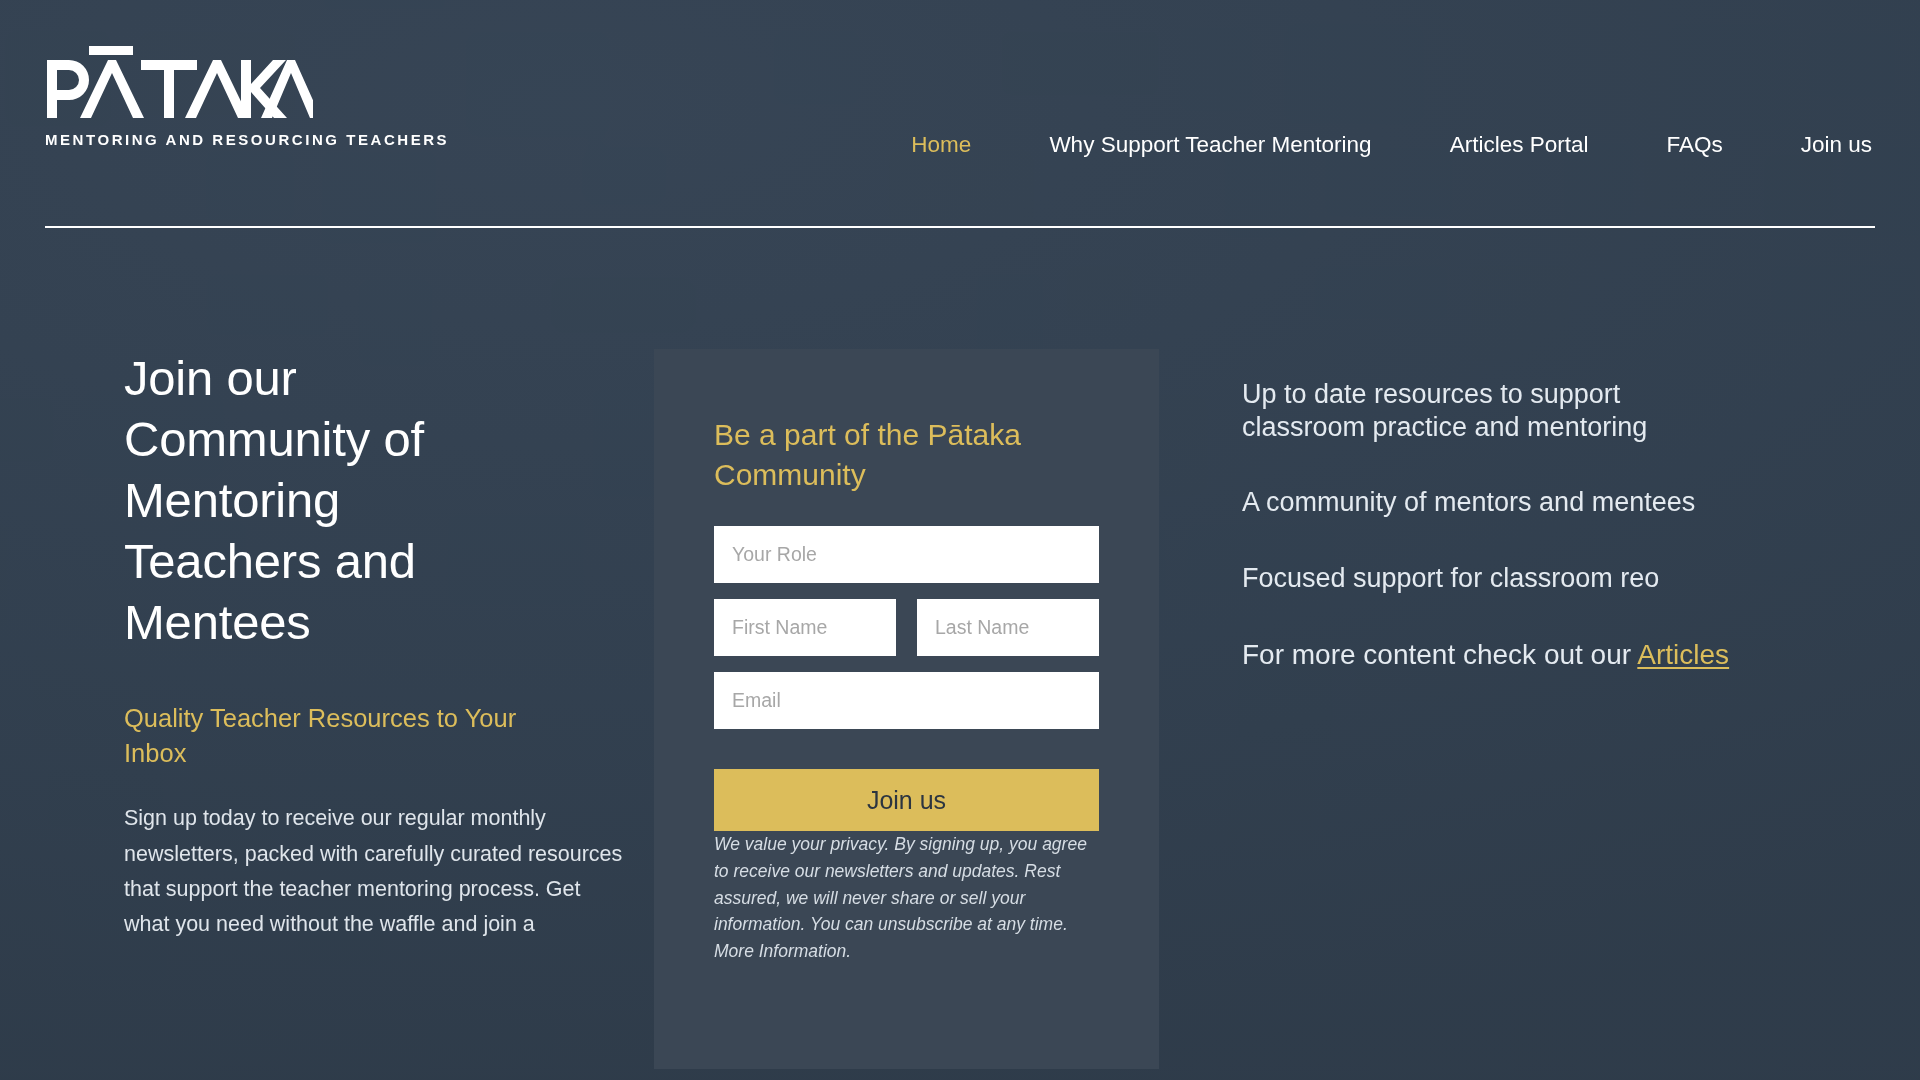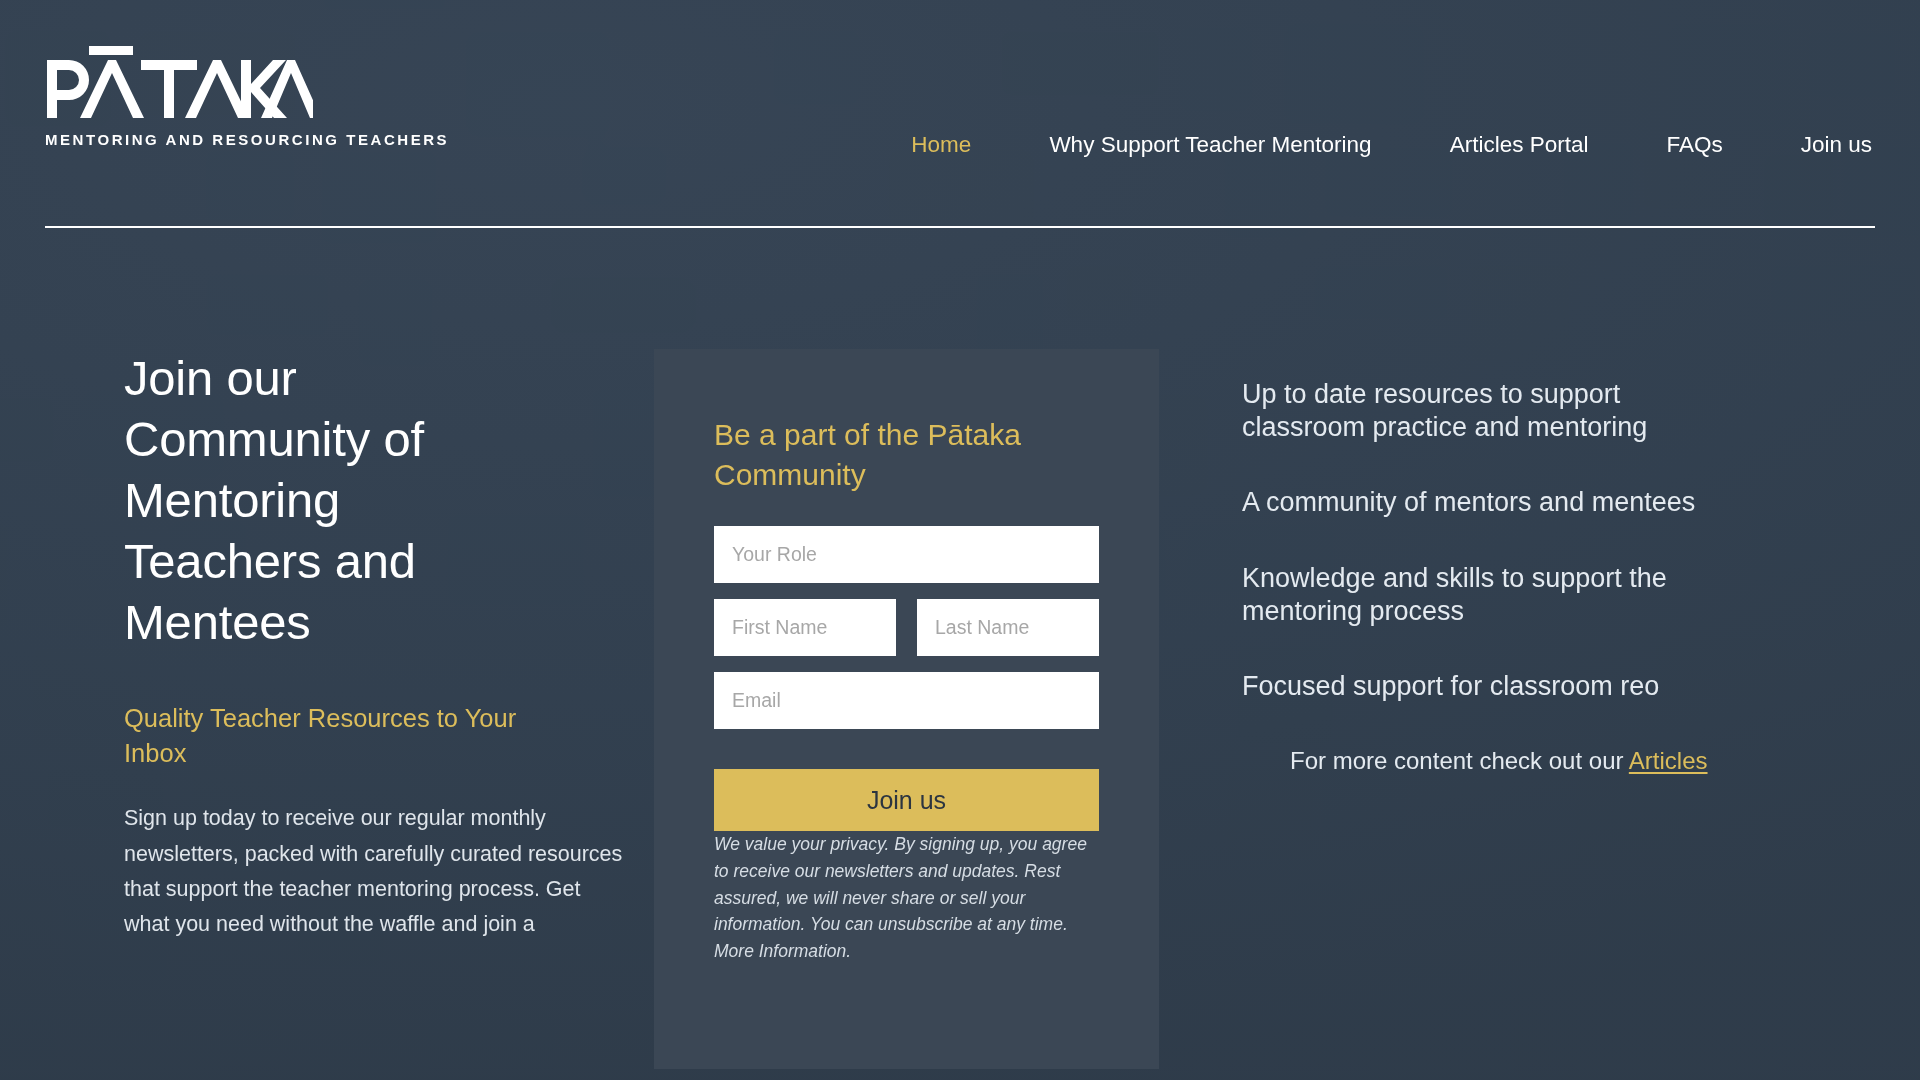--- a/index.html
+++ b/index.html
@@ -192,25 +192,24 @@
     margin-bottom:36px;
   }
   .benefit{
     font-size:27px;
     line-height:1.23;
     color:#e4eaf0;
     max-width:500px;
     margin-bottom:42px;
   }
   .more-content{
-    font-size:24px;
+    font-size:28px;
     line-height:1.3;
     color:#e4eaf0;
     max-width:520px;
-    margin-left:48px;
   }
   .more-content a{
     color:#dcbd5b;
     text-decoration:underline;
     text-underline-offset:3px;
   }
 </style>
 </head>
 <body>
 
@@ -464,20 +463,19 @@
         <button class="btn-join" type="submit">Join us</button>
       </form>
 
       <p class="privacy">We value your privacy. By signing up, you agree to receive our newsletters and updates. Rest assured, we will never share or sell your information. You can unsubscribe at any time. More Information.</p>
     </section>
 
     <section class="col-right">
 
       <p class="benefit">Up to date resources to support classroom practice and mentoring</p>
       <p class="benefit">A community of mentors and mentees</p>
-      <p class="benefit">Knowledge and skills to support the mentoring process</p>
       <p class="benefit">Focused support for classroom reo</p>
 
       <p class="more-content"><span>For more content check out our </span><a href="#">Articles</a></p>
     </section>
 
   </main>
 </div>
 
 </body></html>

